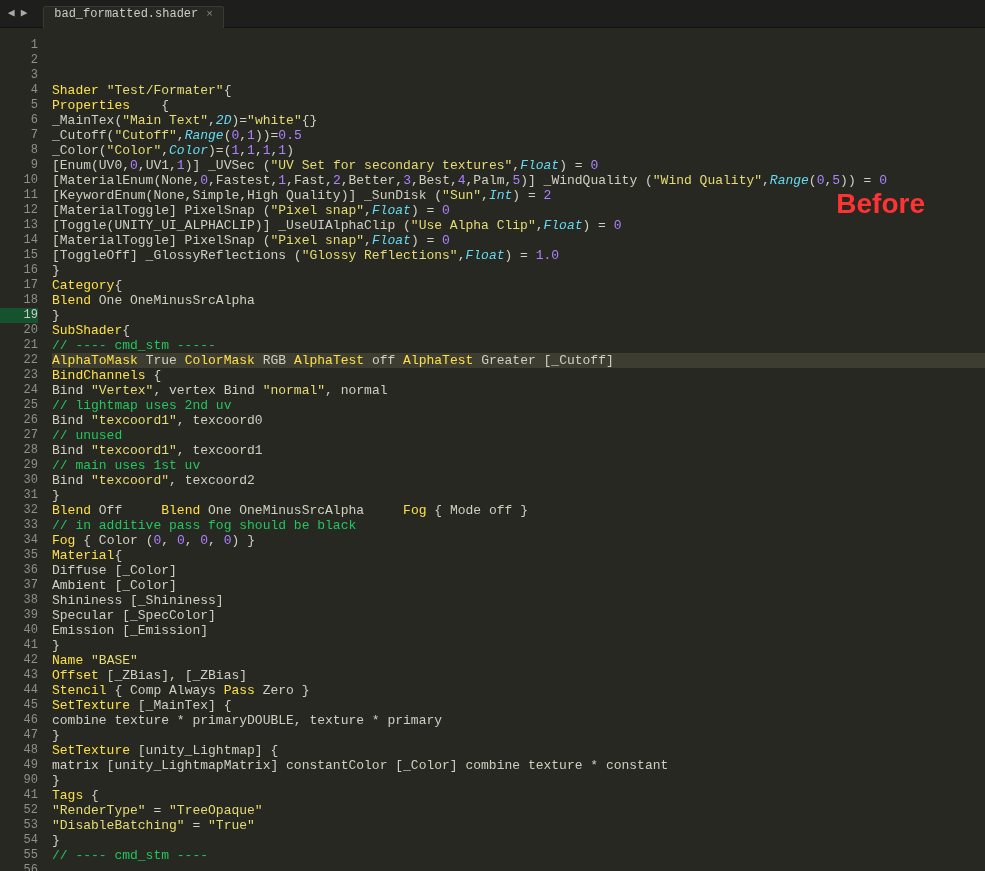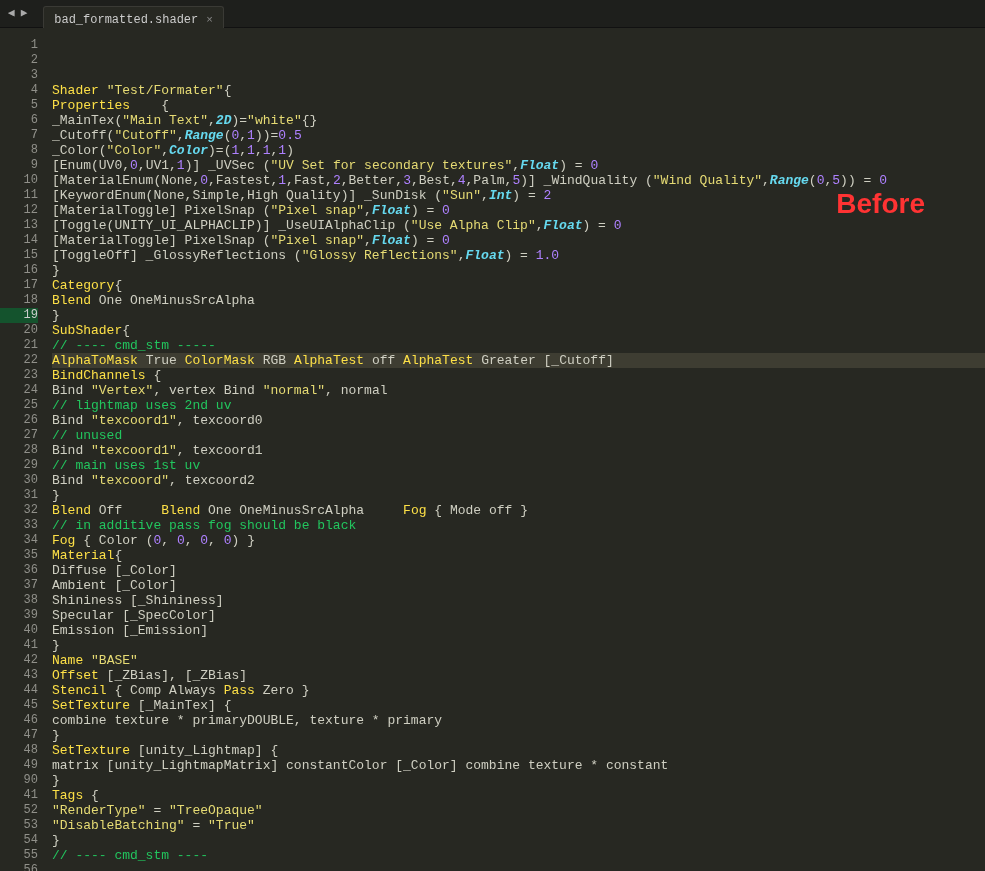--- a/index.html
+++ b/index.html
@@ -1,29 +1,29 @@
 <!DOCTYPE html>
 <html><head>
 <meta charset="utf-8">
 <style>
 * { margin:0; padding:0; box-sizing:border-box; }
 body { background:#272822; font-family:Consolas,'Courier New',monospace; font-size:13px; line-height:15px; color:#cfcfc2; width:985px; height:871px; overflow:hidden;}
 .titlebar { height:28px; background:#1e1f1c; display:flex; align-items:center; border-bottom:1px solid #111; }
 .navarrows { display:flex; gap:6px; padding:0 8px; color:#aaa; font-size:11px;}
-.tab { height:22px; background:#272822; border-top:1px solid #3a3a35; border-left:1px solid #3a3a35; border-right:1px solid #3a3a35; border-bottom:none; border-radius:3px 3px 0 0; padding:0 10px; display:flex; align-items:flex-end; gap:8px; color:#ccc; font-size:12px; margin-left:8px; margin-top:6px;}
+.tab { height:22px; background:#272822; border-top:1px solid #3a3a35; border-left:1px solid #3a3a35; border-right:1px solid #3a3a35; border-bottom:none; border-radius:3px 3px 0 0; padding:0 10px; display:flex; align-items:flex-start; gap:8px; color:#ccc; font-size:12px; margin-left:8px; margin-top:6px;}
 .tab .close { color:#888; font-size:11px;}
 .editor { display:flex; height:calc(871px - 28px); }
 .gutter { width:44px; background:#272822; text-align:right; color:#90908a; padding:10px 6px 0 0; font-size:12px;}
 .gutter .ln { height:15px; }
 .gutter .ln.hi { background:#14532d; color:#ccc; }
 .code { flex:1; padding:10px 0 0 8px; position:relative; white-space:pre; }
 .line { height:15px; }
 .line.hi { background:#3e3d32; }
 .kw { color:#fde047; }
-.typ { color:#66d9ef; font-style:italic;font-weight:bold; }
+.typ { color:#66d9ef; font-style:italic; }
 .str { color:#e6db74; }
 .num { color:#ae81ff; }
 .com { color:#22c55e; }
 .txt { color:#cfcfc2; }
 .brace { color:#cfcfc2; }
 .label { position:absolute; right:60px; top:168px; color:#ff3333; font-weight:bold; font-size:28px; font-family:Arial,sans-serif; }
 </style>
 </head>
 <body>
 

